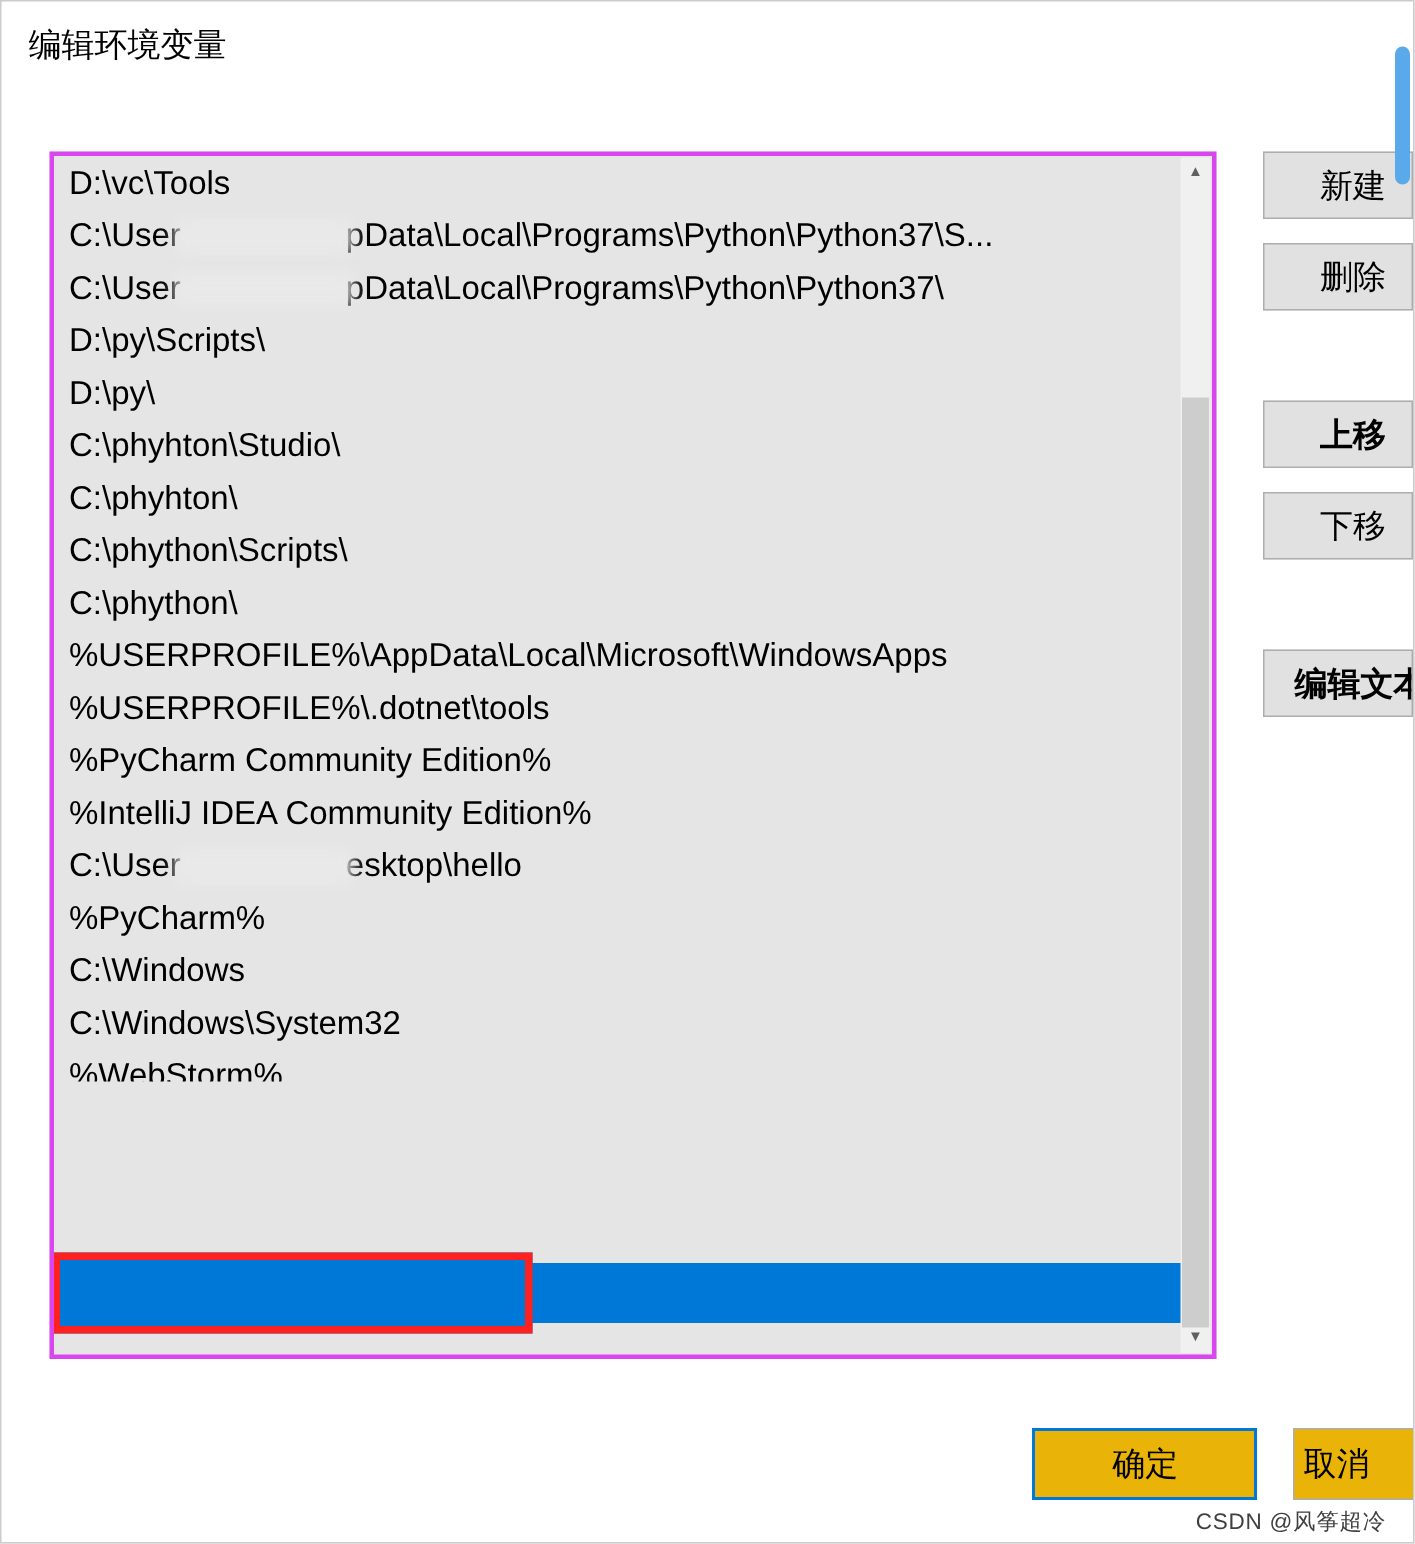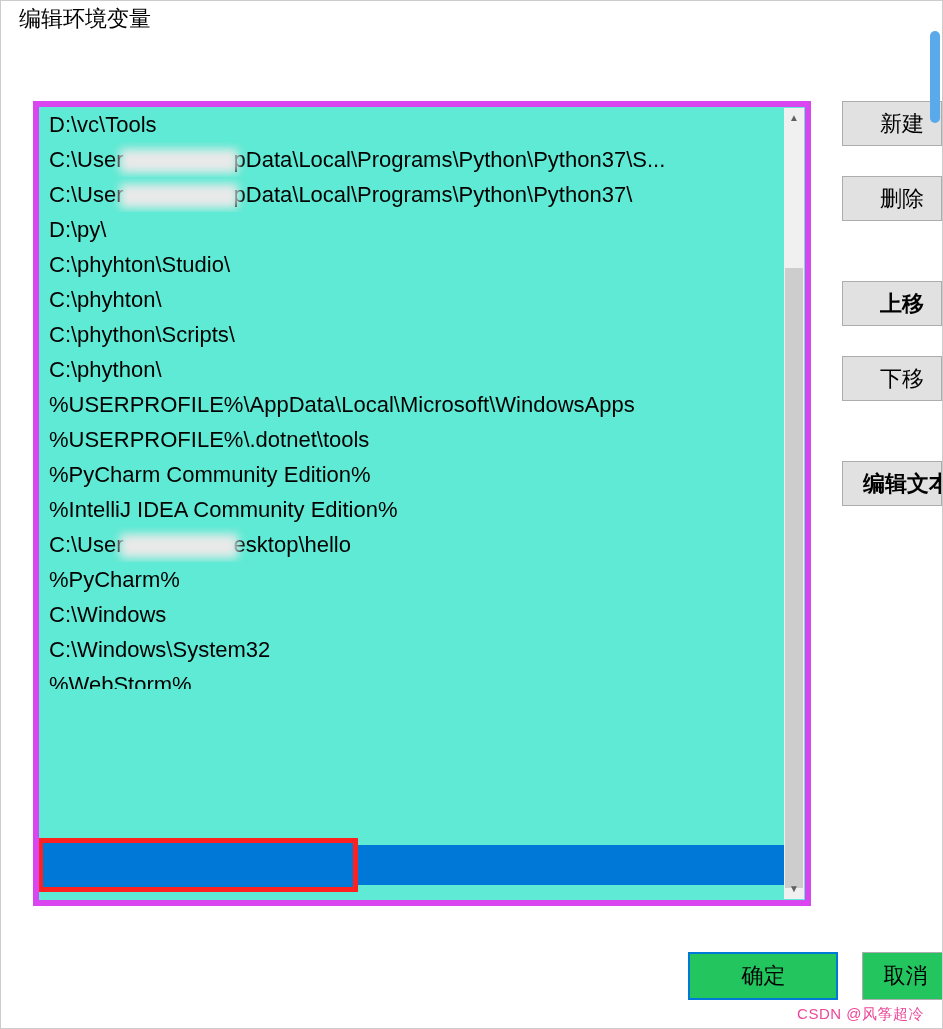--- a/index.html
+++ b/index.html
@@ -9,38 +9,38 @@
     font-size: 20px;
     background: #fff;
     color: #000;
     width: 943px;
     height: 1029px;
     position: relative;
     overflow: hidden;
     border: 1px solid #ccc;
   }
   .titlebar {
-    padding: 3px 18px 8px 18px;
+    padding: 14px 18px 8px 18px;
     font-size: 22px;
   }
   .content {
     position: absolute;
     left: 32px;
     top: 100px;
     width: 778px;
     height: 805px;
     background: #fff;
   }
   .listbox {
     width: 100%;
     height: 100%;
-    border: 6px solid #d946ef;
+    border: 3px solid #d946ef;
     overflow: hidden;
     position: relative;
-    background: #5eead4;
+    background: #e5e5e5;
   }
   .list-inner {
     position: absolute;
     left: 0; top: 0;
     width: 756px;
     height: 100%;
   }
   .item {
     height: 35px;
     line-height: 35px;
@@ -133,21 +133,21 @@
   .sidebtns {
     position: absolute;
     right: 0;
     top: 100px;
     width: 100px;
   }
   .sidebtn {
     display: block;
     width: 100%;
     height: 45px;
-    margin-bottom: 30px;
+    margin-bottom: 16px;
     background: #e1e1e1;
     border: 1px solid #adadad;
     font-size: 22px;
     font-family: inherit;
     cursor: pointer;
     text-align: center;
     padding: 0 0 0 20px;
     overflow: hidden;
     white-space: nowrap;
   }
@@ -156,68 +156,69 @@
   .bottombtns {
     position: absolute;
     bottom: 28px;
     right: 0;
   }
   .botbtn {
     display: inline-block;
     width: 150px;
     height: 48px;
     margin-left: 18px;
-    background: #22c55e;
+    background: #eab308;
     border: 1px solid #adadad;
     font-size: 22px;
     font-family: inherit;
     cursor: pointer;
     vertical-align: top;
   }
   .botbtn.default {
     border: 2px solid #0078d7;
   }
   .botbtn.cut {
     width: 80px;
-    text-align: center;
+    text-align: left;
     padding-right: 0;
     border-right: none;
   }
   
   .outer-scroll {
     position: absolute;
     right: 2px;
     top: 30px;
     width: 10px;
     height: 92px;
     background: #5aa9ea;
     border-radius: 5px;
   }
   
   .watermark {
     position: absolute;
     right: 18px;
     bottom: 4px;
     font-size: 15px;
-    color: #ec4899;
+    color: #404040;
     letter-spacing: 0.5px;
     pointer-events: none;
   }
 </style>
 </head>
 <body>
 
 <div class="titlebar">编辑环境变量</div>
 
 <div class="content">
   <div class="listbox">
     <div class="list-inner" id="list-inner">
         <div class="item">D:\vc\Tools</div>
         <div class="item"><span>C:\User</span><span class="blur"></span><span>pData\Local\Programs\Python\Python37\S...</span></div>
         <div class="item"><span>C:\User</span><span class="blur"></span><span>pData\Local\Programs\Python\Python37\</span></div>
+        <div class="item">D:\py\Scripts\</div>
         <div class="item">D:\py\</div>
         <div class="item">C:\phyhton\Studio\</div>
         <div class="item">C:\phyhton\</div>
         <div class="item">C:\phython\Scripts\</div>
         <div class="item">C:\phython\</div>
         <div class="item">%USERPROFILE%\AppData\Local\Microsoft\WindowsApps</div>
         <div class="item">%USERPROFILE%\.dotnet\tools</div>
         <div class="item">%PyCharm Community Edition%</div>
         <div class="item">%IntelliJ IDEA Community Edition%</div>
         <div class="item"><span>C:\User</span><span class="blur"></span><span>esktop\hello</span></div>

